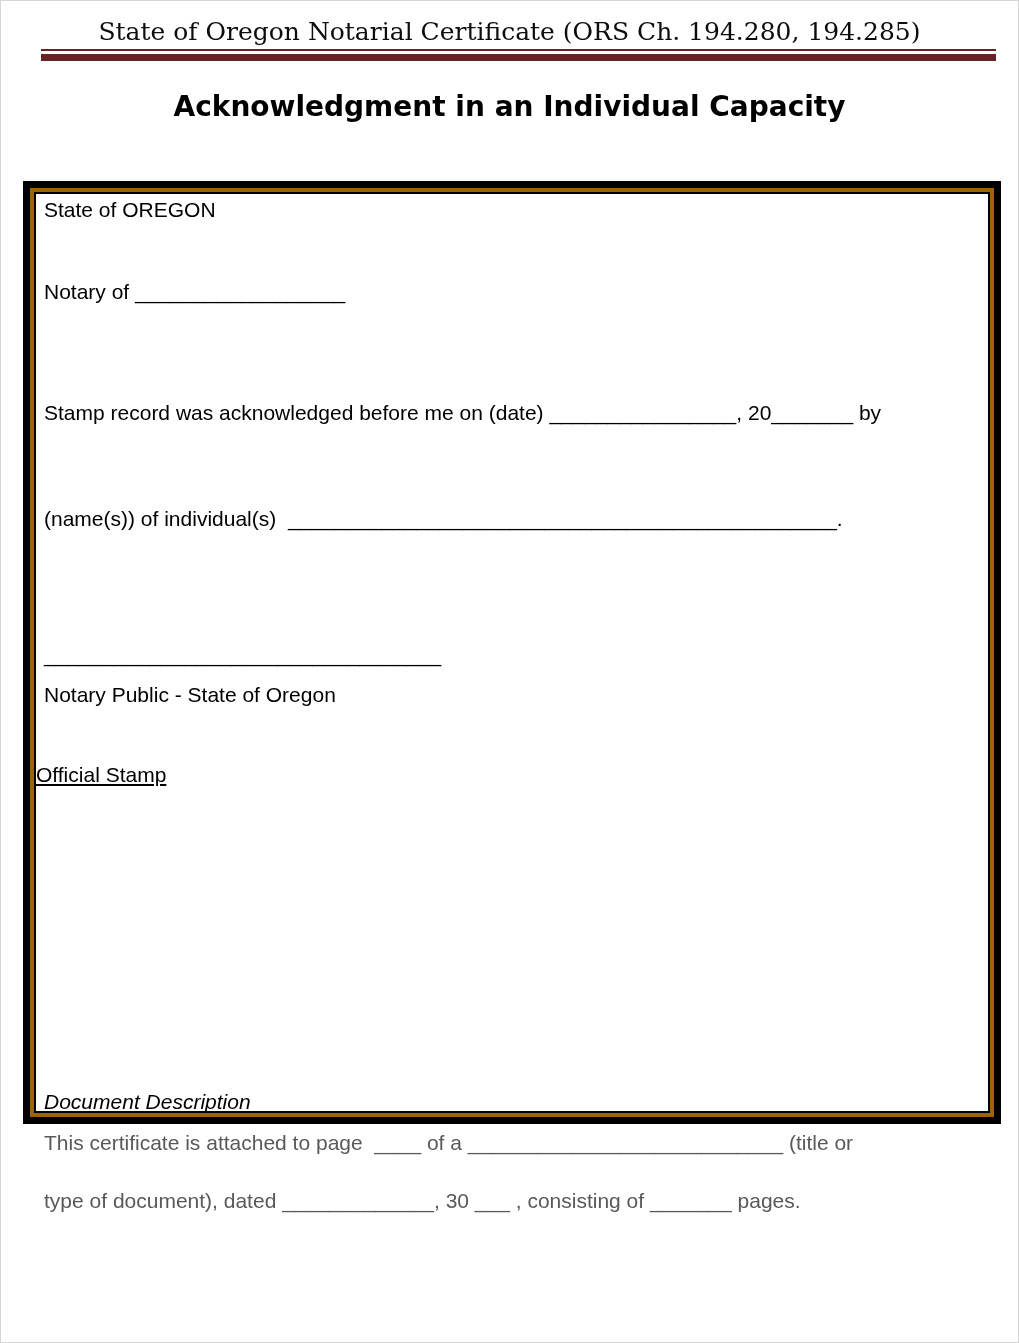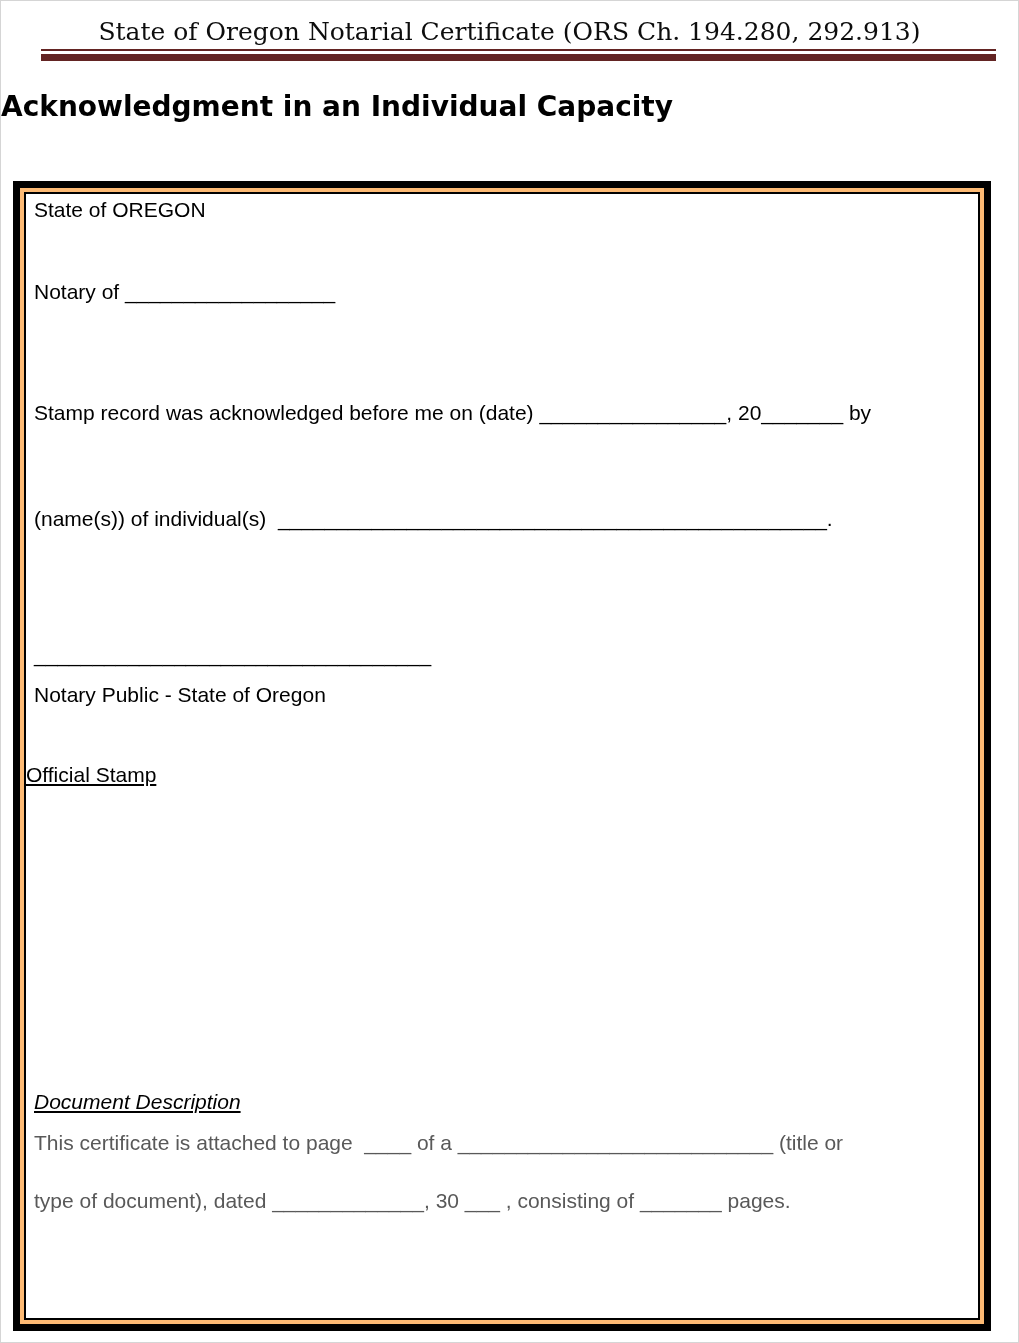--- a/index.html
+++ b/index.html
@@ -42,37 +42,37 @@
     left: 40px;
     right: 22px;
     top: 53px;
     height: 7px;
   }
   .main-heading {
     position: absolute;
     top: 89px;
     left: 0;
     width: 100%;
-    text-align: left;
+    text-align: center;
     font-family: "DejaVu Sans", sans-serif;
     font-size: 28px;
     font-weight: bold;
     color: #000000;
     letter-spacing: 0px;
     white-space: nowrap;
   }
   .certificate-box {
     position: absolute;
-    left: 12px;
+    left: 22px;
     top: 180px;
     width: 978px;
-    height: 1150px;
+    height: 943px;
     border: 7px solid #000000;
     padding: 4px;
-    background: #fdba74;
+    background: #a16207;
   }
   .box-inner {
     position: relative;
     width: 100%;
     height: 100%;
     border: 2px solid #000000;
     background: #ffffff;
   }
   .line {
     position: absolute;
@@ -92,21 +92,21 @@
   .line-docdesc  { top: 895px; text-decoration: underline; font-style: italic; }
   .line-cert1    { top: 936px; }
   .line-cert2    { top: 994px; }
   .gray-text     {  }
 </style>
 </head>
 <body>
 
 <div class="page">
 
-  <div class="header-title">State of Oregon Notarial Certificate (ORS Ch. 194.280, 292.913)</div>
+  <div class="header-title">State of Oregon Notarial Certificate (ORS Ch. 194.280, 194.285)</div>
 
   <div class="rule-thin" style="background: rgb(99, 36, 35);"></div>
   <div class="rule-thick" style="background: rgb(99, 36, 35);"></div>
 
   <div class="main-heading">Acknowledgment in an Individual Capacity</div>
 
   <div class="certificate-box">
     <div class="box-inner">
 
       <div class="line line-state">State of OREGON</div>

